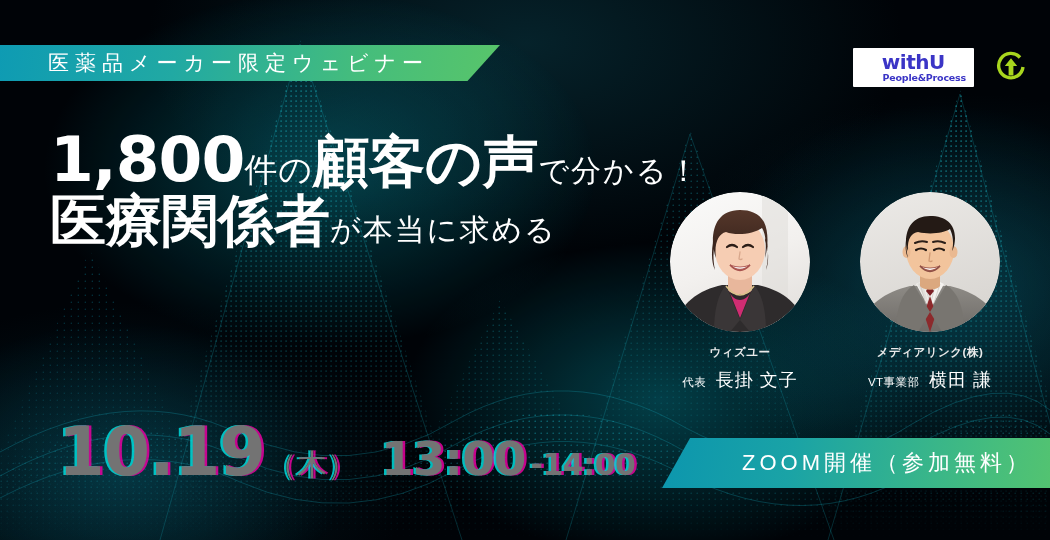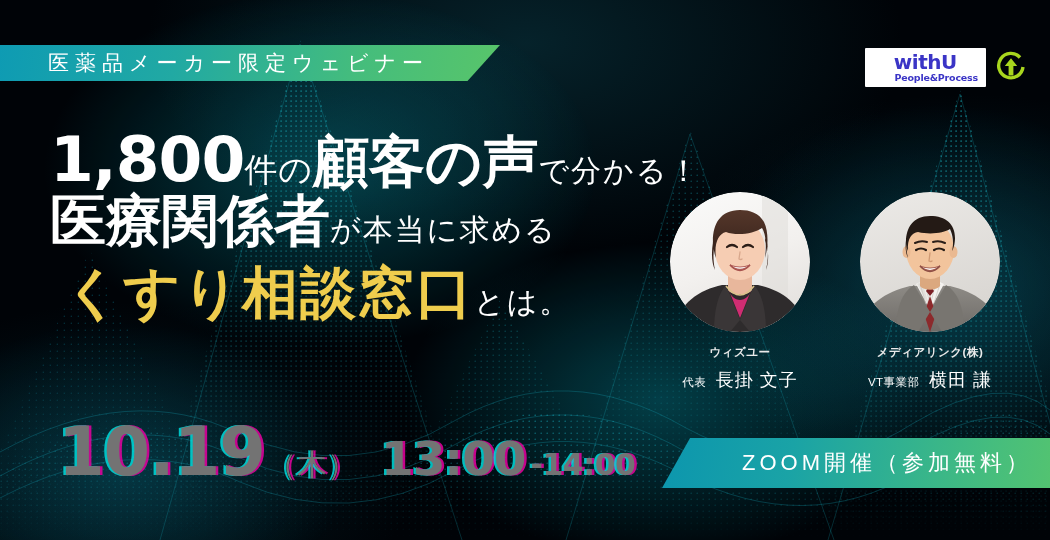--- a/index.html
+++ b/index.html
@@ -56,21 +56,21 @@
     white-space: nowrap;
   }
 
   
   .logos {
     position: absolute;
     right: 22px;
     top: 48px;
     display: flex;
     align-items: center;
-    gap: 8px;
+    gap: 20px;
   }
   .withu-logo {
     background: #ffffff;
     padding: 4px 8px 4px 8px;
     line-height: 1;
     text-align: center;
     border-radius: 1px;
   }
   .withu-main {
     display: block;
@@ -366,24 +366,20 @@
       <span class="jp-mid">件の</span>
       <span class="jp-big">顧客の声</span>
       <span class="jp-small">で分かる！</span>
     </div>
 
     <div class="hl-line hl2">
       <span class="jp-big">医療関係者</span>
       <span class="jp-small">が本当に求める</span>
     </div>
 
-    <div class="hl-line hl3">
-      <span class="gold">くすり相談窓口</span>
-      <span class="jp-small">とは。</span>
-    </div>
   </div>
 
   <div class="date-row">
     <span class="date-main">10.19</span>
     <span class="date-dow">（木）</span>
     <span class="time-main">13:00</span>
     <span class="time-end">-14:00</span>
   </div>
 
   <div class="zoom-bar">

